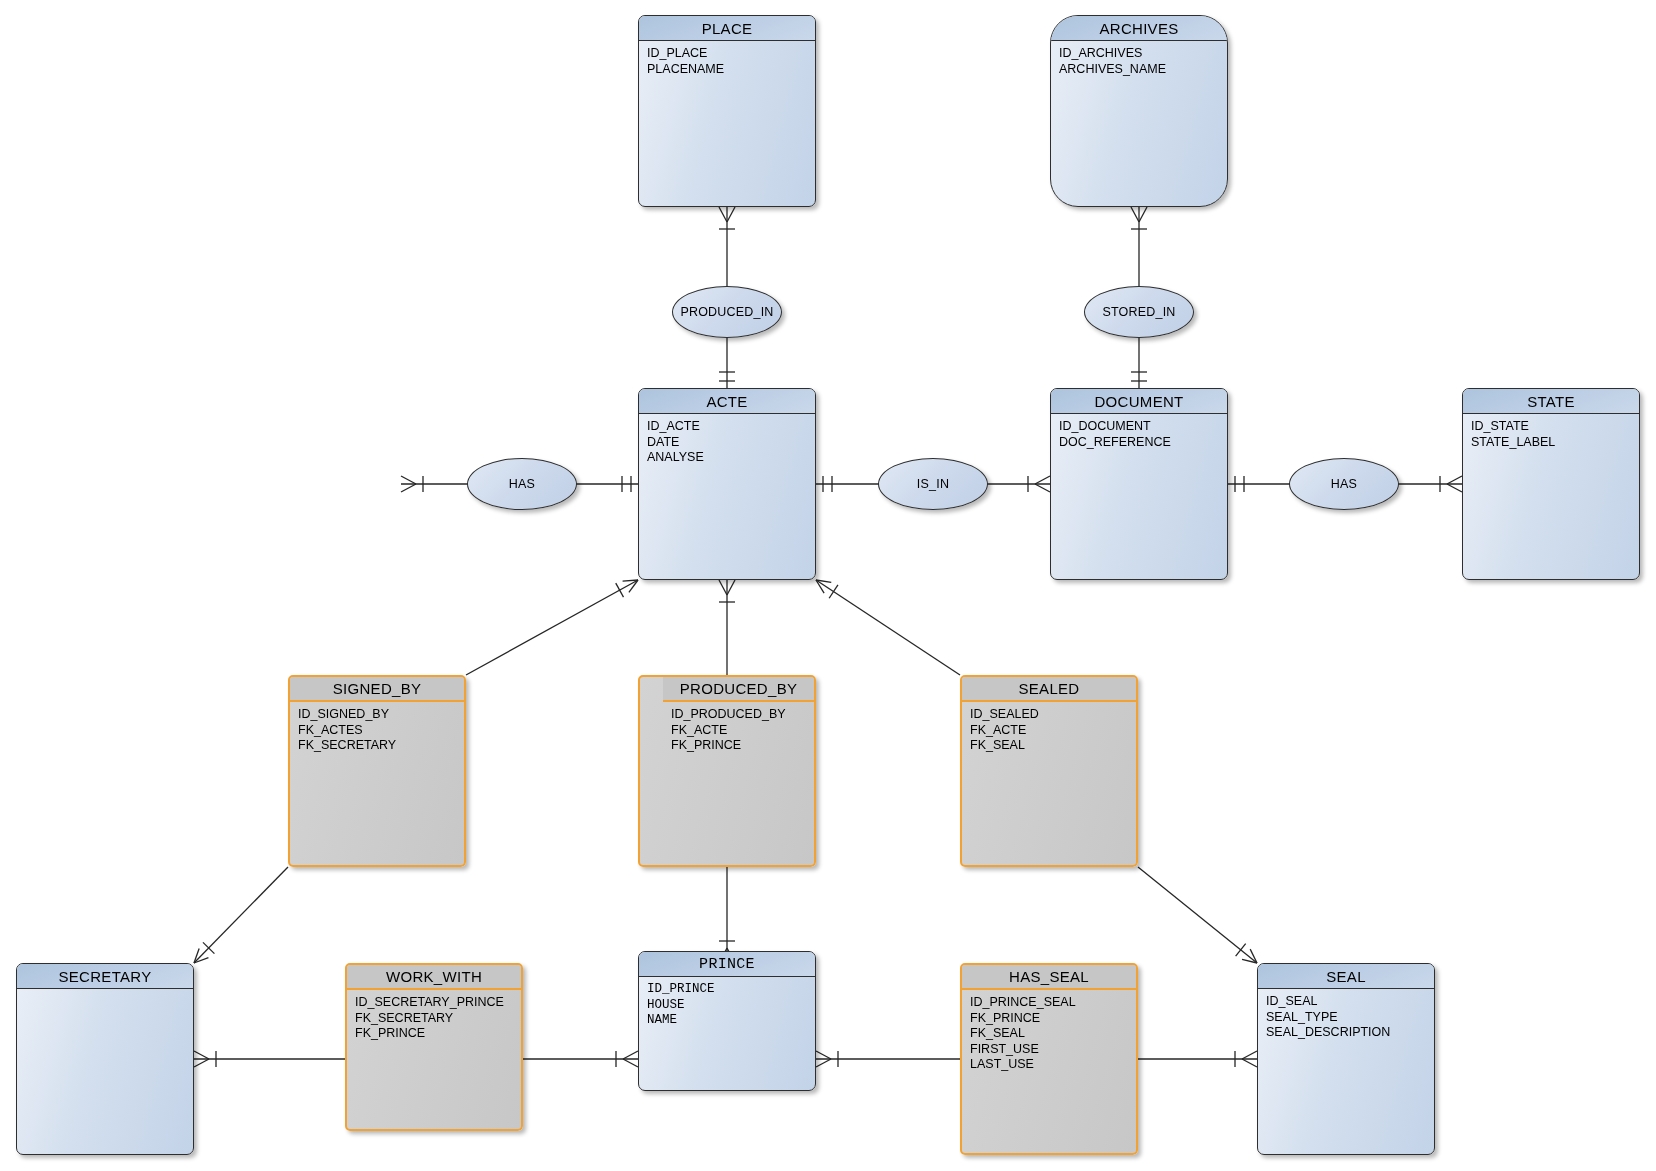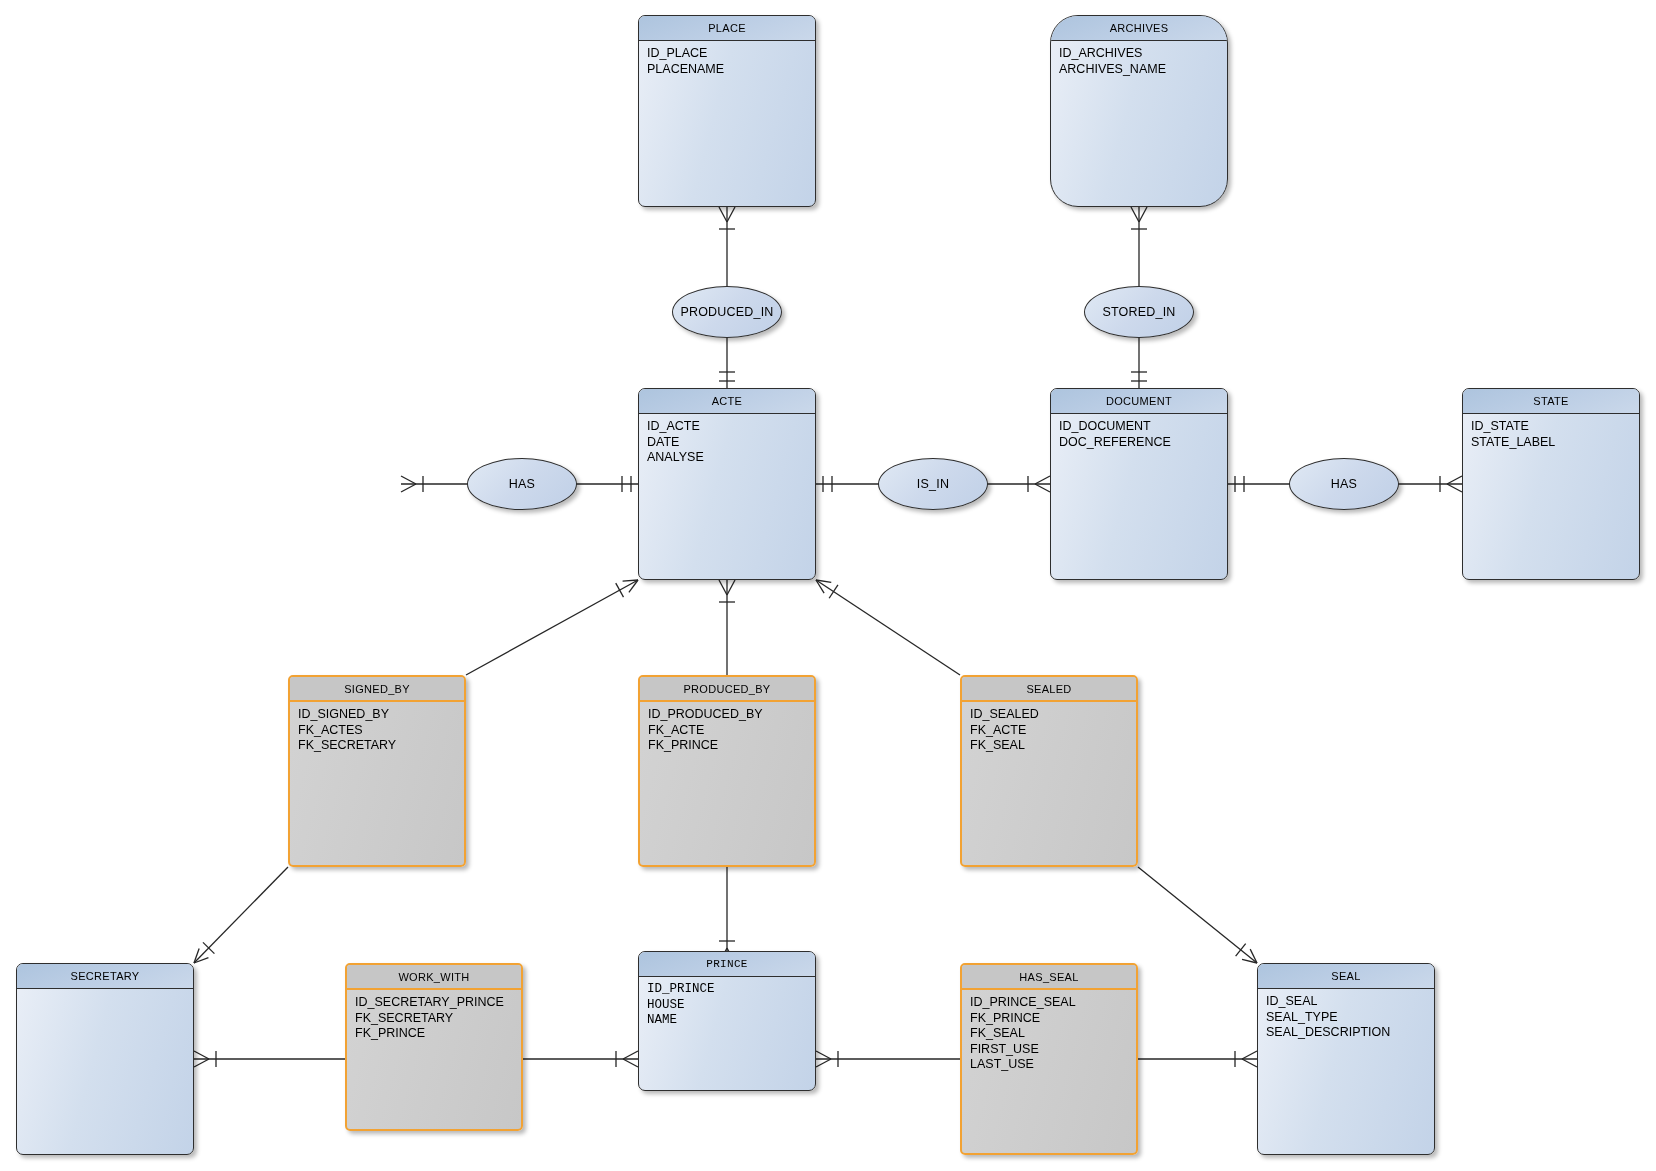--- a/index.html
+++ b/index.html
@@ -17,21 +17,21 @@
     border:1.5px solid #2e2e2e;border-radius:7px;
     background:linear-gradient(105deg,#eaeff7 0%,#d3dfee 45%,#c3d3e8 100%);
     box-shadow:3px 3px 4px rgba(0,0,0,0.28);
     overflow:hidden;
   }
   .entity .hdr{
     height:25px;box-sizing:border-box;
     border-bottom:1.5px solid #2e2e2e;
     background:linear-gradient(160deg,#adc4de 0%,#bccee5 50%,#cad8ea 100%);
     display:flex;align-items:center;justify-content:center;
-    font-size:11px;letter-spacing:.3px;color:#000;
+    font-size:15px;letter-spacing:.3px;color:#000;
   }
   .entity .attrs{
     padding:5px 8px 0 8px;font-size:12.5px;line-height:15.5px;color:#000;
     white-space:nowrap;
   }
   .entity.junction{
     border:2px solid #f2a233;border-radius:5px;
     background:linear-gradient(105deg,#d3d3d3 0%,#c7c7c7 100%);
   }
   .entity.junction .hdr{
@@ -190,21 +190,21 @@
       </div>
     </div>
     <div class="entity junction" style="left: 288px; top: 675px; width: 178px; height: 192px;">
       <div class="hdr">SIGNED_BY</div>
       <div class="attrs">
         <div>ID_SIGNED_BY</div>
         <div>FK_ACTES</div>
         <div>FK_SECRETARY</div>
       </div>
     </div>
-    <div class="entity junction" style="left: 638px; top: 675px; width: 178px; height: 192px;">
+    <div class="entity junction" style="left: 638px; top: 675px; width: 178px; height: 192px; padding-left: 23px;">
       <div class="hdr">PRODUCED_BY</div>
       <div class="attrs">
         <div>ID_PRODUCED_BY</div>
         <div>FK_ACTE</div>
         <div>FK_PRINCE</div>
       </div>
     </div>
     <div class="entity junction" style="left: 960px; top: 675px; width: 178px; height: 192px;">
       <div class="hdr">SEALED</div>
       <div class="attrs">

